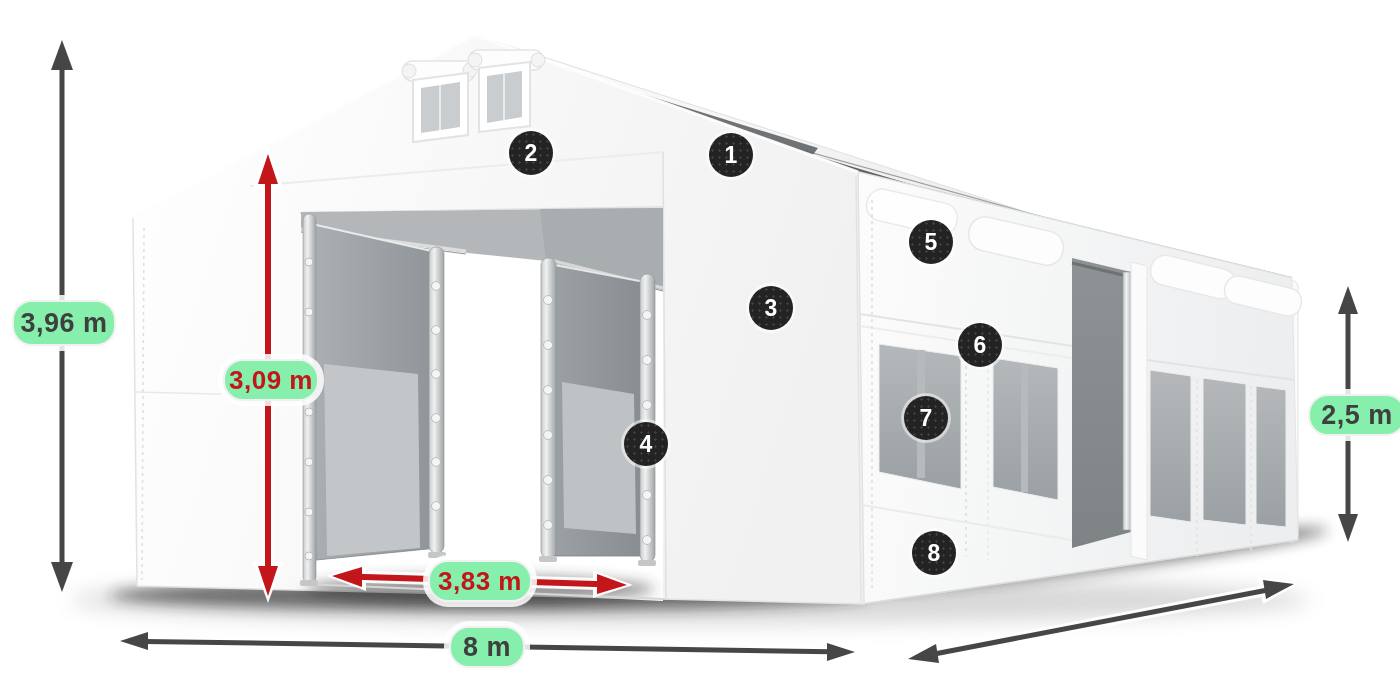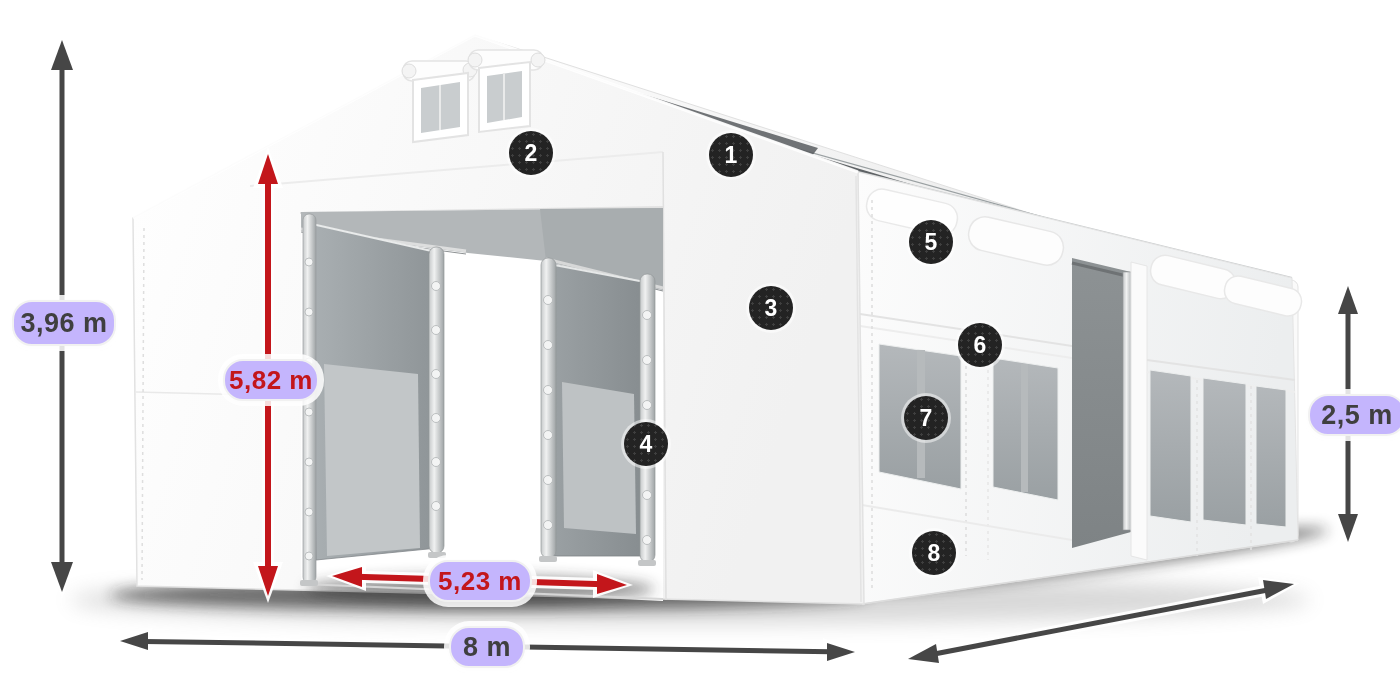--- a/index.html
+++ b/index.html
@@ -2,21 +2,21 @@
 <html><head>
 <meta charset="utf-8">
 <style>
   html,body { margin:0; padding:0; background:#ffffff; }
   .stage {
     position:relative; width:1400px; height:700px; background:#ffffff;
     overflow:hidden; font-family:"Liberation Sans", sans-serif;
   }
   .stage svg { position:absolute; left:0; top:0; }
   .pill {
-    position:absolute; background:#c4b5fd; border:2px solid #f1f1f1;
+    position:absolute; background:#86efac; border:2px solid #f1f1f1;
     border-radius:20px; display:flex; align-items:center; justify-content:center;
     font-weight:bold; color:#3f3f3f; font-size:27px; letter-spacing:0.5px;
     box-shadow:0 0 0 5px rgba(255,255,255,.85), 0 1px 5px rgba(0,0,0,.10);
     white-space:nowrap; z-index:30;
   }
   .pill.red { color:#c3161b; font-size:26px; }
   .badge {
     position:absolute; width:44px; height:44px; border-radius:50%;
     background-color:#232323;
     background-image:radial-gradient(rgba(255,255,255,.13) 1.2px, transparent 1.4px);
@@ -282,22 +282,22 @@
         <polygon points="1348,279 1334,318 1362,318" fill="#ffffff" opacity="0.95"></polygon>
         <polygon points="1348,549 1334,510 1362,510" fill="#ffffff" opacity="0.95"></polygon>
         <line x1="1348" y1="304" x2="1348" y2="524" stroke="#464646" stroke-width="5"></line>
         <polygon points="1348,286 1338,314 1358,314" fill="#464646"></polygon>
         <polygon points="1348,542 1338,514 1358,514" fill="#464646"></polygon>
       </g>
     </g>
   </svg>
 
   <div class="pill" style="left:12px; top:300px; width:100px; height:42px;">3,96 m</div>
-  <div class="pill red" style="left:223px; top:359px; width:92px; height:38px;">5,82 m</div>
-  <div class="pill red" style="left:428px; top:560px; width:100px; height:38px;">5,23 m</div>
+  <div class="pill red" style="left:223px; top:359px; width:92px; height:38px;">3,09 m</div>
+  <div class="pill red" style="left:428px; top:560px; width:100px; height:38px;">3,83 m</div>
   <div class="pill" style="left:449px; top:626px; width:72px; height:38px;">8 m</div>
   <div class="pill" style="left:1308px; top:394px; width:94px; height:38px;">2,5 m</div>
 
   <div class="badge" style="left:709px; top:133px;">1</div>
   <div class="badge" style="left:509px; top:131px;">2</div>
   <div class="badge" style="left:749px; top:286px;">3</div>
   <div class="badge" style="left:624px; top:422px;">4</div>
   <div class="badge" style="left:909px; top:220px;">5</div>
   <div class="badge" style="left:958px; top:323px;">6</div>
   <div class="badge" style="left:904px; top:396px;">7</div>

